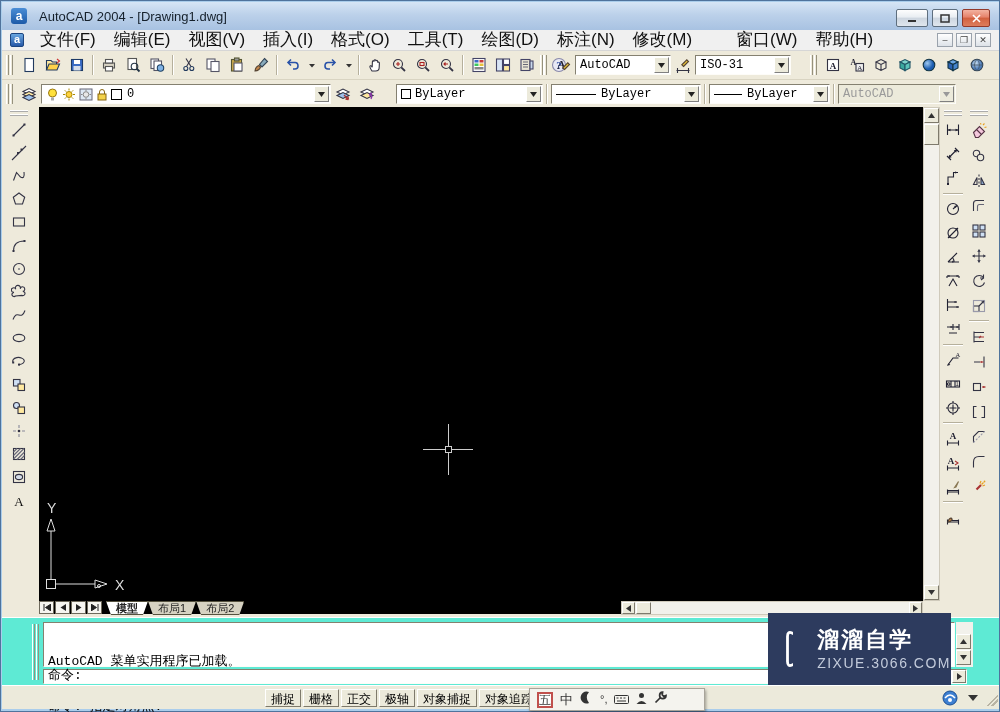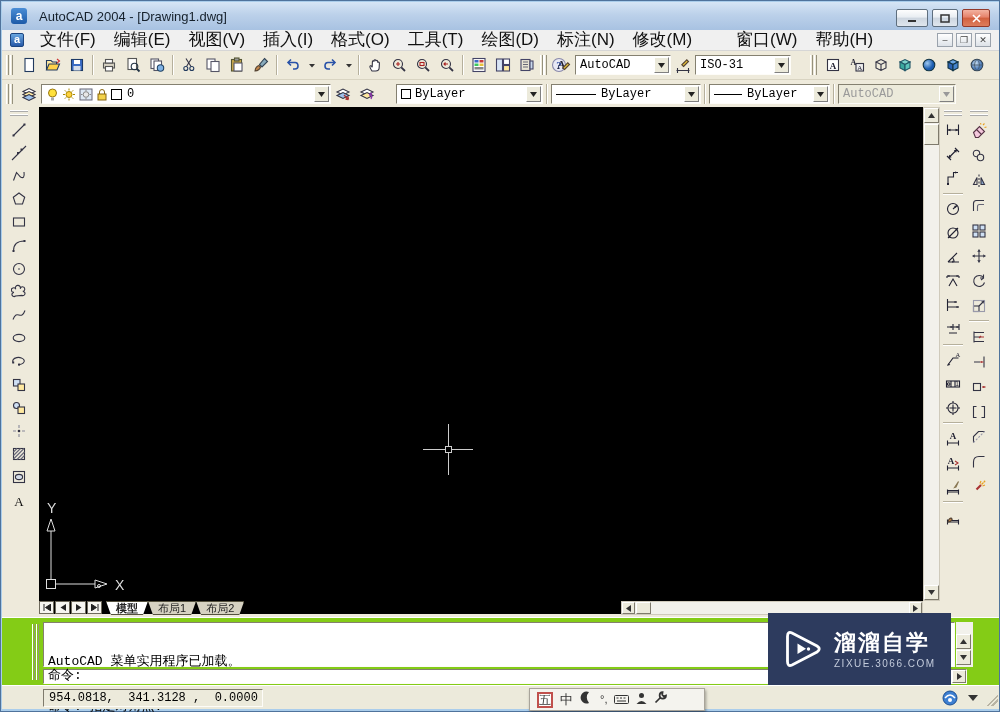--- a/index.html
+++ b/index.html
@@ -43,38 +43,38 @@
 #vscroll{position:absolute;left:921px;top:0;width:17px;height:494px;background:#f2f1eb;border:1px solid #cfcabb}
 .sbtn{position:absolute;left:0;width:15px;height:15px;background:#eceadb;border:1px solid #fff;border-right-color:#7e7a6c;border-bottom-color:#7e7a6c;display:flex;align-items:center;justify-content:center}
 #vthumb{position:absolute;left:0;top:16px;width:15px;height:21px;background:#eceadb;border:1px solid #fff;border-right-color:#7e7a6c;border-bottom-color:#7e7a6c}
 #hscroll{position:absolute;left:619px;top:494px;width:302px;height:14px;background:#f2f1eb;border:1px solid #cfcabb}
 .hsbtn{position:absolute;top:0;width:13px;height:12px;background:#eceadb;border:1px solid #fff;border-right-color:#7e7a6c;border-bottom-color:#7e7a6c;display:flex;align-items:center;justify-content:center}
 #hthumb{position:absolute;left:14px;top:0;width:15px;height:12px;background:#eceadb;border:1px solid #fff;border-right-color:#7e7a6c;border-bottom-color:#7e7a6c}
 #tabbar{position:absolute;left:37px;top:494px;height:14px;display:flex}
 .tabnav{width:15px;height:13px;background:#f6f5f0;border:1px solid #6e6a5c;display:flex;align-items:center;justify-content:center;margin-right:1px}
 .tab{height:14px;padding:0 9px;font-size:11px;line-height:13px;background:#d6d2c2;border:1px solid #55523f;clip-path:polygon(0 0,100% 0,calc(100% - 5px) 100%,5px 100%);color:#222}
 .tab.active{background:#fff;font-weight:bold}
-#cmd{position:absolute;left:1px;top:616px;width:997px;height:68px;background:#84cc16;border-top:1px solid #fff}
+#cmd{position:absolute;left:1px;top:616px;width:997px;height:68px;background:#5eead4;border-top:1px solid #fff}
 #cmd-grip{position:absolute;left:30px;top:6px;width:8px;height:56px;display:flex}
 #cmd-grip .gl{width:3px;height:100%;border-left:1px solid #fff;border-right:1px solid #96917d;margin-right:1px}
 #cmd-hist{position:absolute;left:41px;top:4px;width:912px;height:45px;background:#fff;border:1px solid;border-color:#84816f #fdfcf8 #fdfcf8 #84816f;padding:1px 4px;font-family:"Liberation Mono",monospace;font-size:13px;line-height:15px;color:#000;white-space:pre}
 #cmd-vsb{position:absolute;left:954px;top:4px;width:17px;height:45px;background:#f2f1eb}
 #cmd-line{position:absolute;left:41px;top:51px;width:924px;height:15px;background:#fff;border:1px solid;border-color:#84816f #fdfcf8 #fdfcf8 #84816f;font-family:"Liberation Mono",monospace;font-size:13px;line-height:12px;color:#000;padding-left:4px}
 #cmd-right{position:absolute;left:950px;top:52px;width:14px;height:13px;background:#eceadb;border:1px solid #fff;border-right-color:#7e7a6c;border-bottom-color:#7e7a6c;display:flex;align-items:center;justify-content:center}
 #status{position:absolute;left:1px;top:684px;width:997px;height:24px;background:#eceadb;border-top:1px solid #fff}
 #coords{position:absolute;left:41px;top:3px;width:220px;height:18px;background:#eceadb;border:1px solid;border-color:#7e7a6c #fdfcf8 #fdfcf8 #7e7a6c;font-family:"Liberation Mono",monospace;font-size:12px;line-height:16px;padding-left:5px;color:#000;white-space:pre}
 #stbtns{position:absolute;left:263px;top:3px;display:flex;gap:2px}
 .stbtn{height:18px;padding:1px 5px 0;background:#eceadb;border:1px solid #fff;border-right-color:#7e7a6c;border-bottom-color:#7e7a6c;font-size:12px;color:#000}
 #comm-icon{position:absolute;left:938px;top:3px}
 #st-dd{position:absolute;left:966px;top:9px;width:0;height:0;border:5px solid transparent;border-top:6px solid #333}
 #st-grip{position:absolute;left:984px;top:8px;width:12px;height:12px;background:linear-gradient(135deg,transparent 50%,#b9b4a4 50%,#b9b4a4 60%,transparent 60%,transparent 70%,#b9b4a4 70%,#b9b4a4 80%,transparent 80%)}
 #watermark{position:absolute;left:767px;top:612px;width:183px;height:72px;background:#2d3b5e;display:flex;align-items:center;padding-left:15px;z-index:10}
-#wm-text{margin-left:11px}
+#wm-text{margin-left:24px}
 #wm-title{color:#fff;font-size:22px;font-weight:bold;letter-spacing:2px;line-height:25px}
-#wm-sub{color:#c3cbdb;font-size:10px;letter-spacing:1.5px;margin-top:3px}
+#wm-sub{color:#c3cbdb;font-size:14px;letter-spacing:1.5px;margin-top:3px}
 #ime{position:absolute;left:528px;top:687px;width:176px;height:23px;background:#f4f3ee;border:1px solid #a8a49a;box-shadow:1px 2px 3px rgba(0,0,0,.35);display:flex;align-items:center;gap:7px;padding:0 7px;z-index:20}
 .ime-item{color:#333;font-size:13px;line-height:19px}
 #ime-wu{width:16px;height:16px;border:2px solid #c0504d;font-size:12px;line-height:12px;text-align:center;color:#333;background:#fdfdfd}
 #crosshair-h{position:absolute;left:384px;top:342px;width:50px;height:1px;background:#ccc}
 #crosshair-v{position:absolute;left:409px;top:317px;width:1px;height:51px;background:#ccc}
 #pickbox{position:absolute;left:406px;top:339px;width:7px;height:7px;border:1px solid #ccc;background:#000}
 </style>
 </head>
 <body>
 
@@ -858,21 +858,30 @@
     </div>
     <div id="cmd-line"><span>命令:</span></div>
     <div id="cmd-right">
         <svg width="5" height="7">
           <path d="M0 0 L5 3.5 L0 7 Z" fill="#333"></path>
         </svg>
       </div>
   </div>
 
   <div id="status">
-    <div id="coords">954.0818,  341.3128 ,  0.0000</div>
+    <div id="stbtns">
+        <div class="stbtn">捕捉</div>
+        <div class="stbtn">栅格</div>
+        <div class="stbtn">正交</div>
+        <div class="stbtn">极轴</div>
+        <div class="stbtn">对象捕捉</div>
+        <div class="stbtn">对象追踪</div>
+        <div class="stbtn">线宽</div>
+        <div class="stbtn">模型</div>
+      </div>
     <div id="comm-icon">
       <svg width="20" height="18">
           <circle cx="10" cy="9" r="7" fill="#3d7fd1" stroke="#1b4f94"></circle>
           <path d="M5 9 Q10 3 15 9" stroke="#fff" fill="none" stroke-width="1.5"></path>
           <circle cx="10" cy="11" r="2" fill="#fff"></circle>
         </svg>
     </div>
     <div id="st-dd"></div>
     <div id="st-grip"></div>
   </div>

